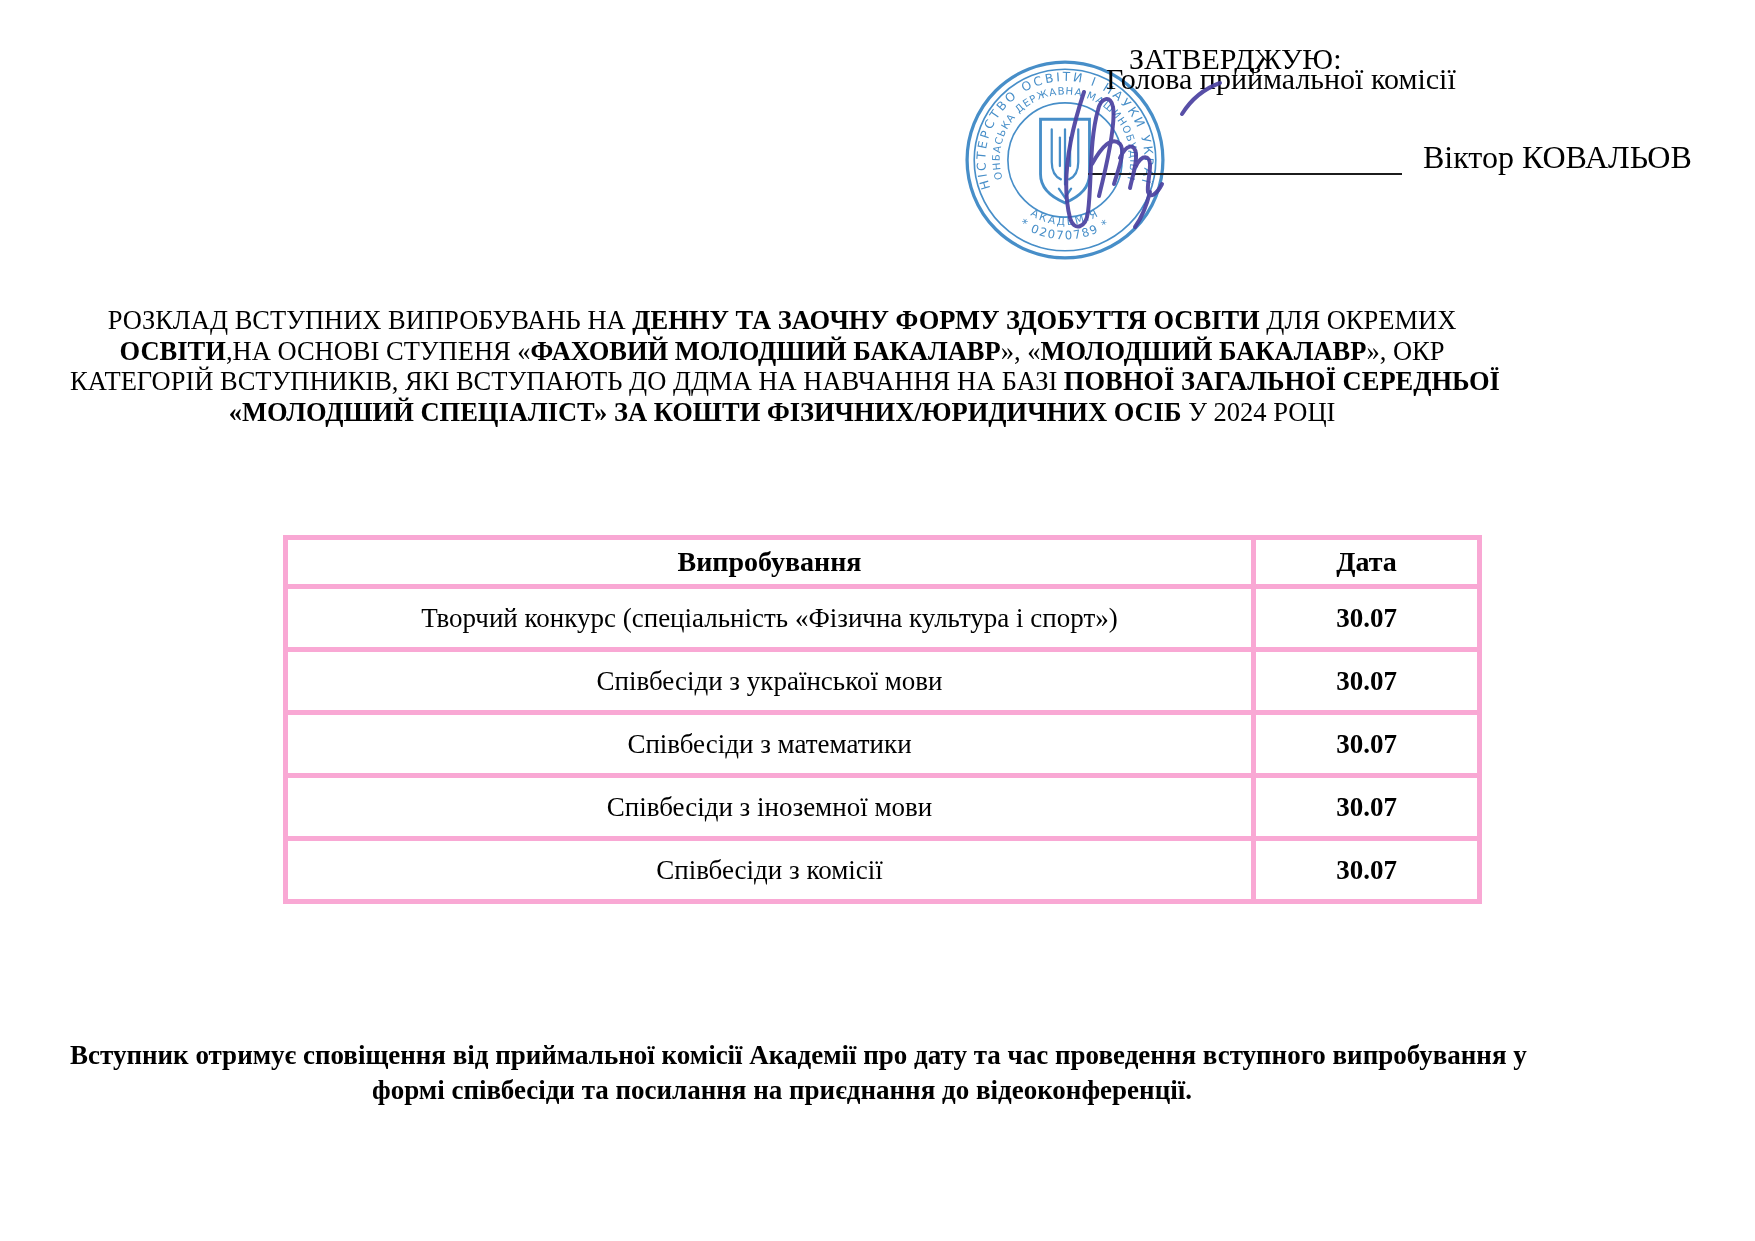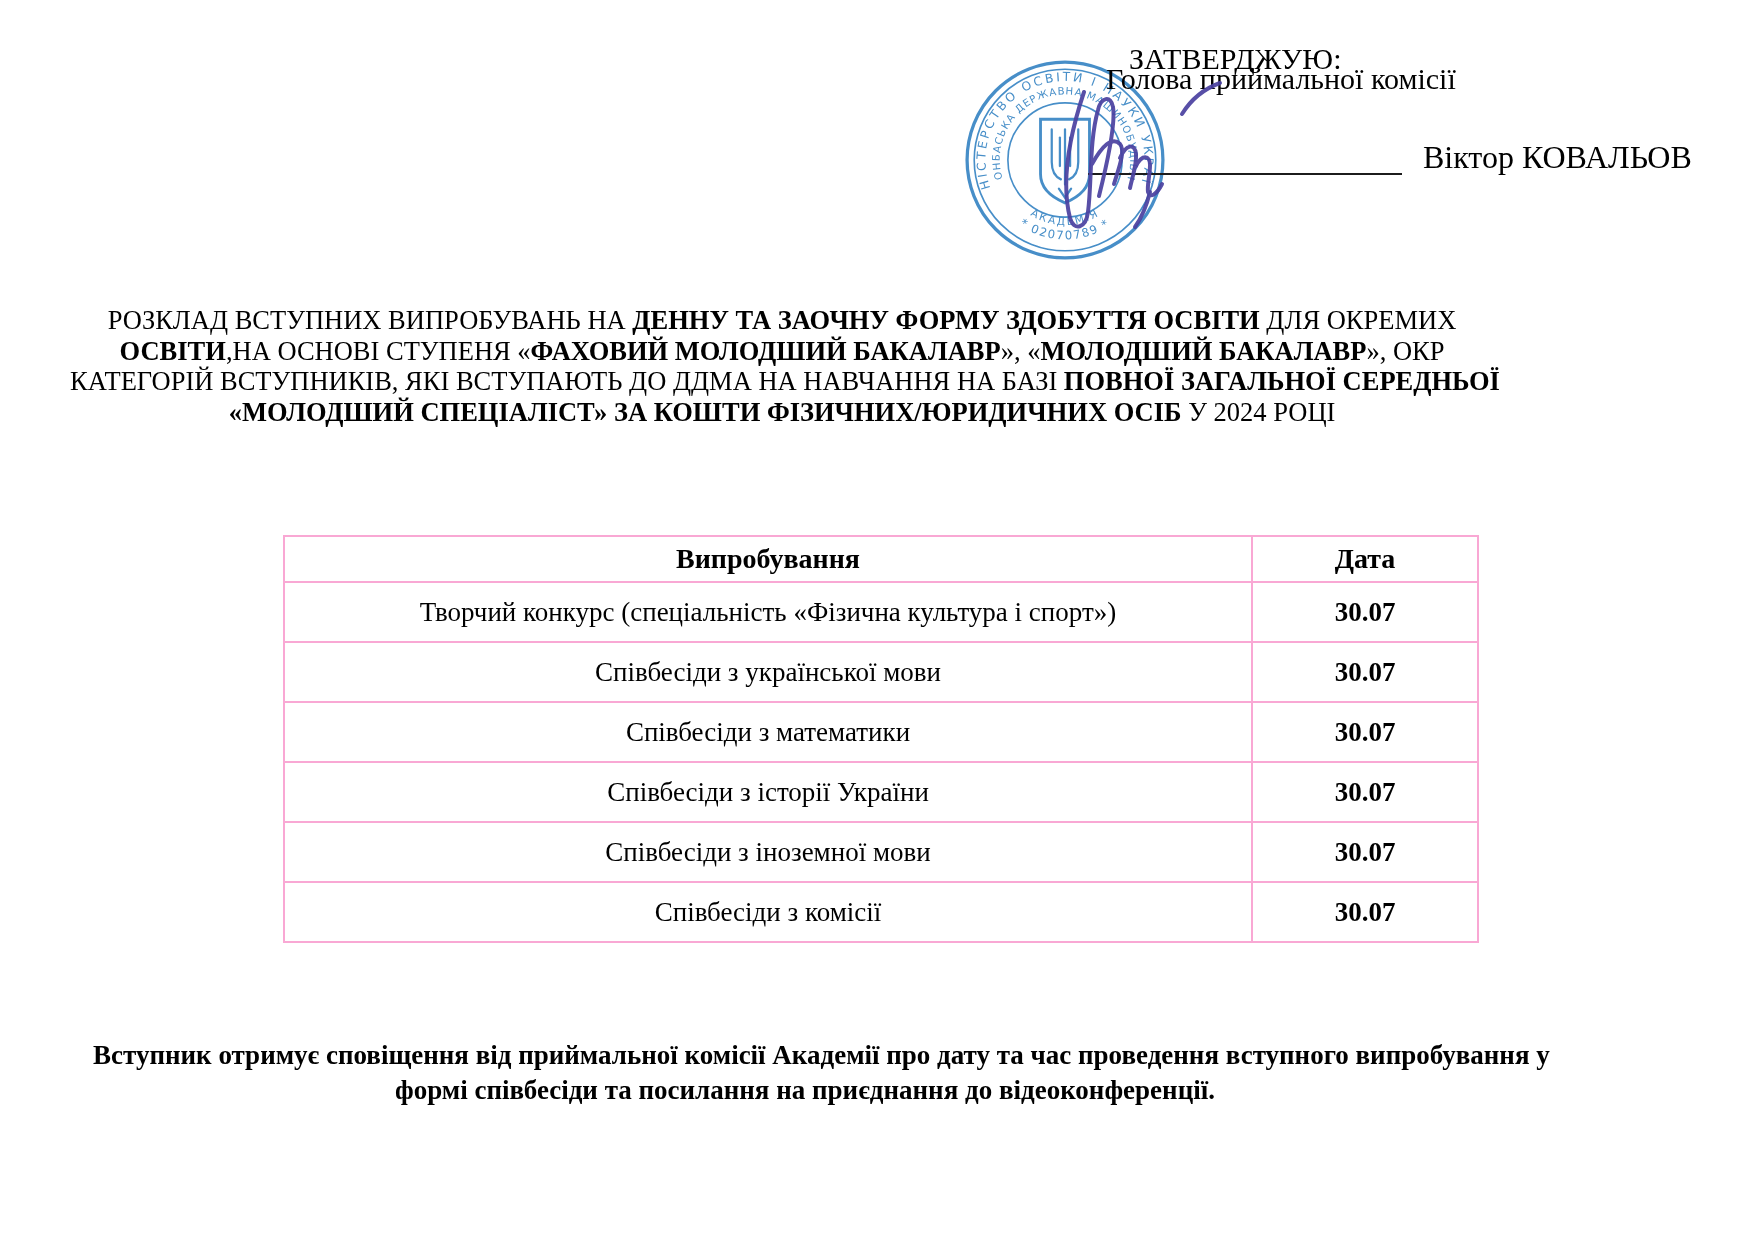--- a/index.html
+++ b/index.html
@@ -18,30 +18,30 @@
 
   
   .doc-title{position:absolute;left:70px;top:305px;width:1424px;text-align:center;
              font-size:26.5px;line-height:30.5px;z-index:2;}
   .doc-title .tline{white-space:nowrap;}
   .b{font-weight:bold;}
 
   
   table.sched{position:absolute;left:283px;top:535px;border-collapse:collapse;z-index:2;
               font-size:27px;}
-  table.sched th,table.sched td{border:2px solid #f9a8d4;text-align:center;vertical-align:middle;padding:0;}
+  table.sched th,table.sched td{border:5px solid #f9a8d4;text-align:center;vertical-align:middle;padding:0;}
   table.sched th{height:44px;font-weight:bold;font-size:28px;}
   table.sched td{height:58px;font-weight:normal;}
   .col-exam{width:968px;}
   .col-date{width:226px;}
   table.sched td.c-date{font-weight:bold;}
 
   
   .footer-note{position:absolute;left:70px;top:1038px;width:1424px;text-align:center;
-               font-weight:bold;font-size:27px;line-height:35px;z-index:2;margin-left:23px;}
+               font-weight:bold;font-size:27px;line-height:35px;z-index:2;}
   .footer-note .tline{white-space:nowrap;}
 
   .stamp-ring-text{font-family:"DejaVu Sans",sans-serif;letter-spacing:1.5px;}
 </style>
 </head>
 <body>
 
 <div class="page">
 
   <svg class="stamp" viewBox="-100 -100 200 200">
@@ -124,24 +124,20 @@
         </tr>
         <tr>
           <td class="c-exam">Співбесіди з української мови</td>
           <td class="c-date">30.07</td>
         </tr>
         <tr>
           <td class="c-exam">Співбесіди з математики</td>
           <td class="c-date">30.07</td>
         </tr>
         <tr>
-          <td class="c-exam">Співбесіди з історії України</td>
-          <td class="c-date">30.07</td>
-        </tr>
-        <tr>
           <td class="c-exam">Співбесіди з іноземної мови</td>
           <td class="c-date">30.07</td>
         </tr>
         <tr>
           <td class="c-exam">Співбесіди з комісії</td>
           <td class="c-date">30.07</td>
         </tr>
       </tbody>
   </table>
 

